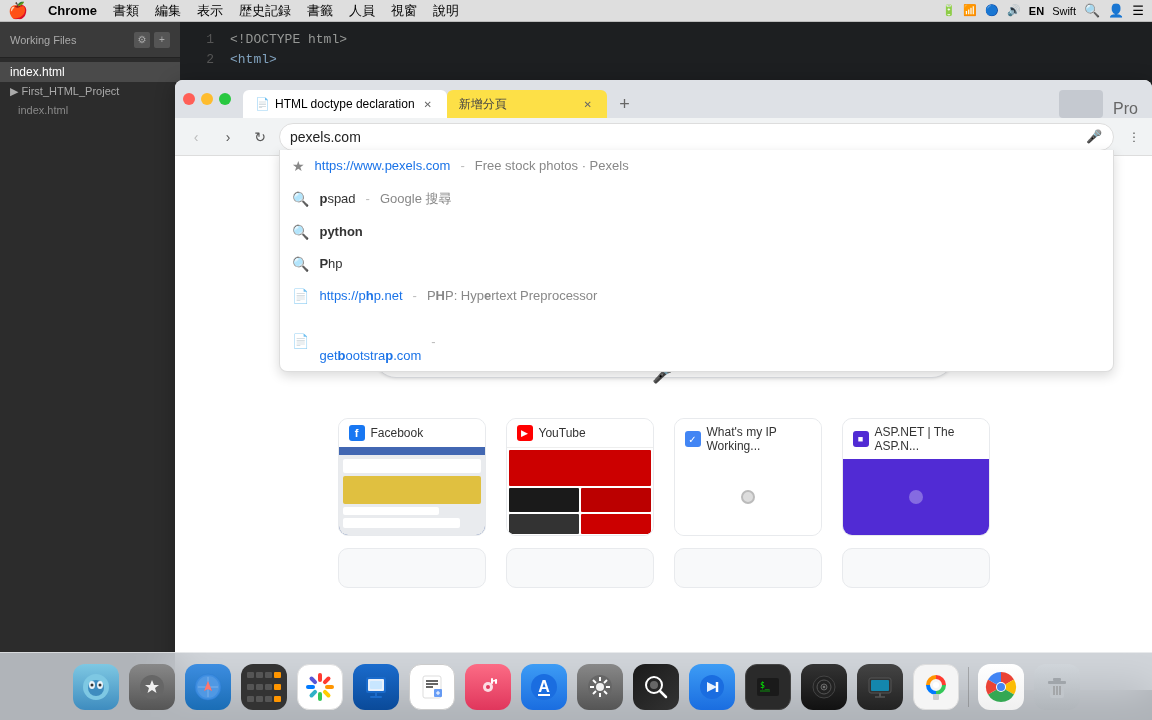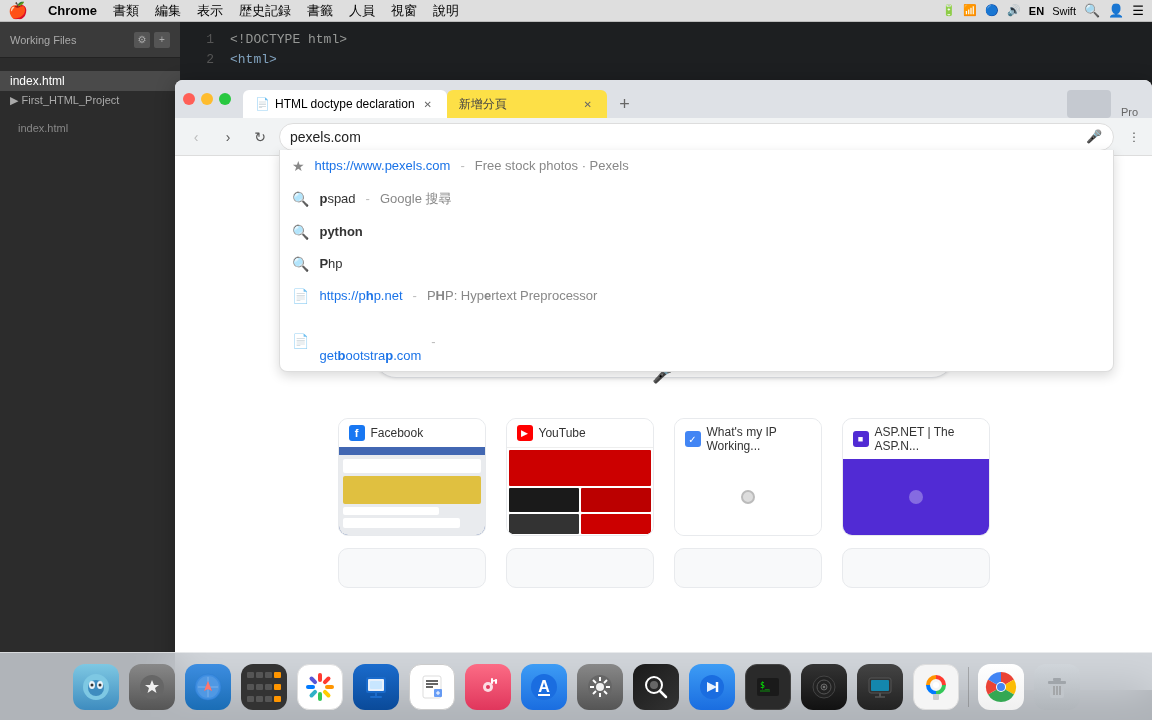--- a/index.html
+++ b/index.html
@@ -80,21 +80,20 @@
       padding: 4px 0;
       font-size: 12px;
       color: #ccc;
     }
     .file-tree-item {
       padding: 3px 10px;
       cursor: pointer;
       white-space: nowrap;
       overflow: hidden;
       text-overflow: ellipsis;
-      margin-top: 9px;
     }
     .file-tree-item.active { background: #4a4a4a; color: #fff; }
     .file-tree-folder { color: #aaa; font-size: 11px; padding: 3px 10px; }
 
     
     .brackets-editor {
       flex: 1;
       background: #1d1f21;
       display: flex;
       flex-direction: column;
@@ -540,21 +539,21 @@
         <span style="font-size:12px; white-space:nowrap; overflow:hidden; text-overflow:ellipsis; max-width:140px;">HTML doctype declaration</span>
         <div class="chrome-tab-close">✕</div>
       </div>
       <div class="chrome-tab">
         <span style="font-size:12px; white-space:nowrap;">新增分頁</span>
         <div class="chrome-tab-close">✕</div>
       </div>
       <div class="new-tab-btn">+</div>
       <div style="flex:1;"></div>
       <div class="tab-placeholder"></div>
-      <div style="margin-left:4px; font-size:11px; color:#666; display:flex; align-items:center; padding:0 6px;">Pro</div>
+      <div style="margin-left:4px; font-size:16px; color:#666; display:flex; align-items:center; padding:0 6px;">Pro</div>
     </div>
   </div>
 
   <div class="chrome-toolbar">
     <div class="nav-btn disabled">‹</div>
     <div class="nav-btn">›</div>
     <div class="nav-btn">↻</div>
 
     <div class="address-bar" style="position:relative;">
       <input type="text" value="pexels.com" style="">

